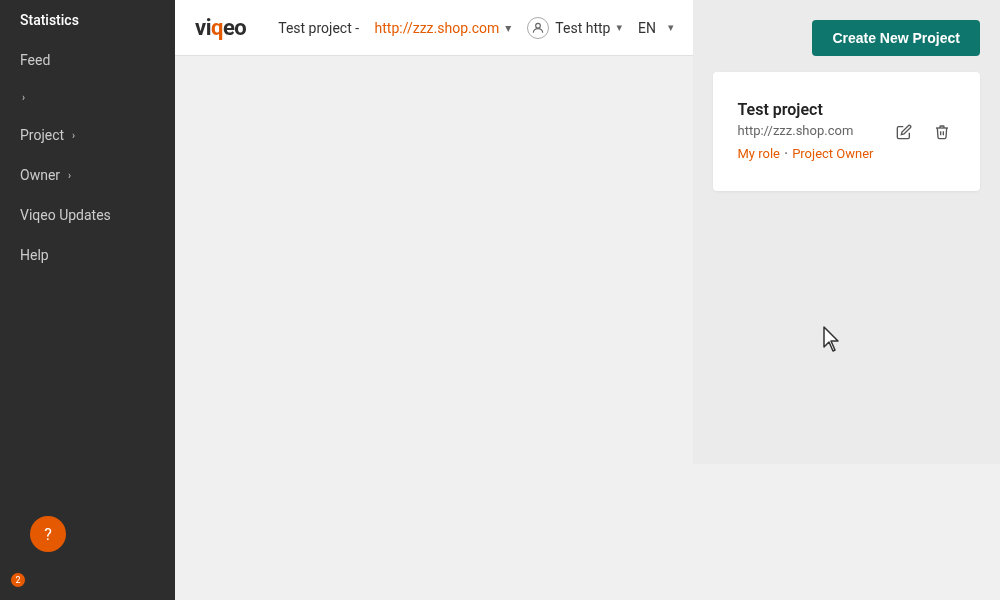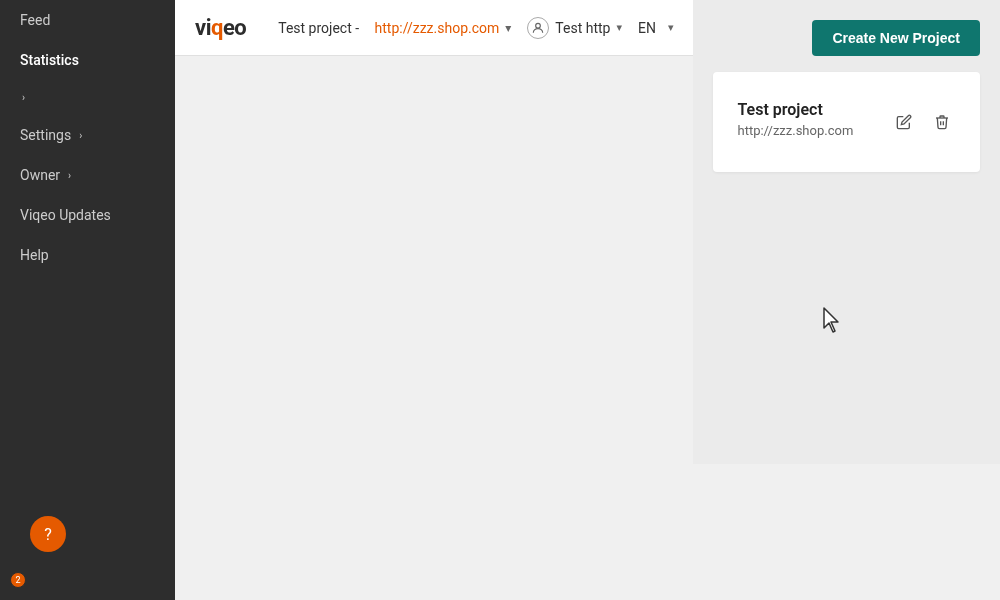--- a/index.html
+++ b/index.html
@@ -221,31 +221,31 @@
     .cursor-svg {
       position: absolute;
       top: 45%;
       left: 40%;
     }
   </style>
 </head>
 <body>
 
 <div id="sidebar">
-  <div class="sidebar-item">
-    <span>Feed</span>
-  </div>
   <div class="sidebar-item active">
     <span>Statistics</span>
   </div>
   <div class="sidebar-item">
+    <span>Feed</span>
+  </div>
+  <div class="sidebar-item">
     <span class="chevron">›</span>
   </div>
   <div class="sidebar-item">
-    <span>Settings</span>
+    <span>Project</span>
     <span class="chevron">›</span>
   </div>
   <div class="sidebar-item">
     <span>Owner</span>
     <span class="chevron">›</span>
   </div>
   <div class="sidebar-item">
     <span>Viqeo Updates</span>
   </div>
   <div class="sidebar-item">
@@ -293,20 +293,29 @@
 
   <div id="content">
     <div class="toolbar">
       <button class="create-btn">Create New Project</button>
     </div>
 
     <div class="project-card">
       <div class="project-info">
         <h2>Test project</h2>
         <div class="url">http://zzz.shop.com</div>
+        <div style="display:flex;align-items:center;gap:4px;">
+          <a class="role-link" href="#">
+            <span>My role</span>
+          </a>
+          <span style="color:#666;">·</span>
+          <a class="role-link" href="#">
+            <span>Project Owner</span>
+          </a>
+        </div>
       </div>
       <div class="project-actions">
         <button class="action-btn" title="Edit">
           <svg width="16" height="16" viewBox="0 0 24 24" fill="none" stroke="currentColor" stroke-width="2">
             <path d="M11 4H4a2 2 0 0 0-2 2v14a2 2 0 0 0 2 2h14a2 2 0 0 0 2-2v-7"></path>
             <path d="M18.5 2.5a2.121 2.121 0 0 1 3 3L12 15l-4 1 1-4 9.5-9.5z"></path>
           </svg>
         </button>
         <button class="action-btn" title="Delete">
           <svg width="16" height="16" viewBox="0 0 24 24" fill="none" stroke="currentColor" stroke-width="2">

